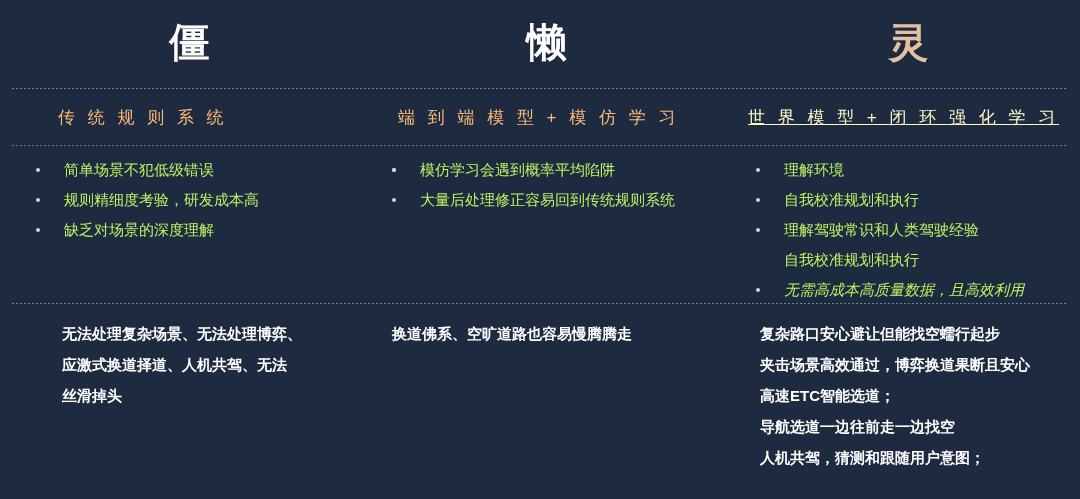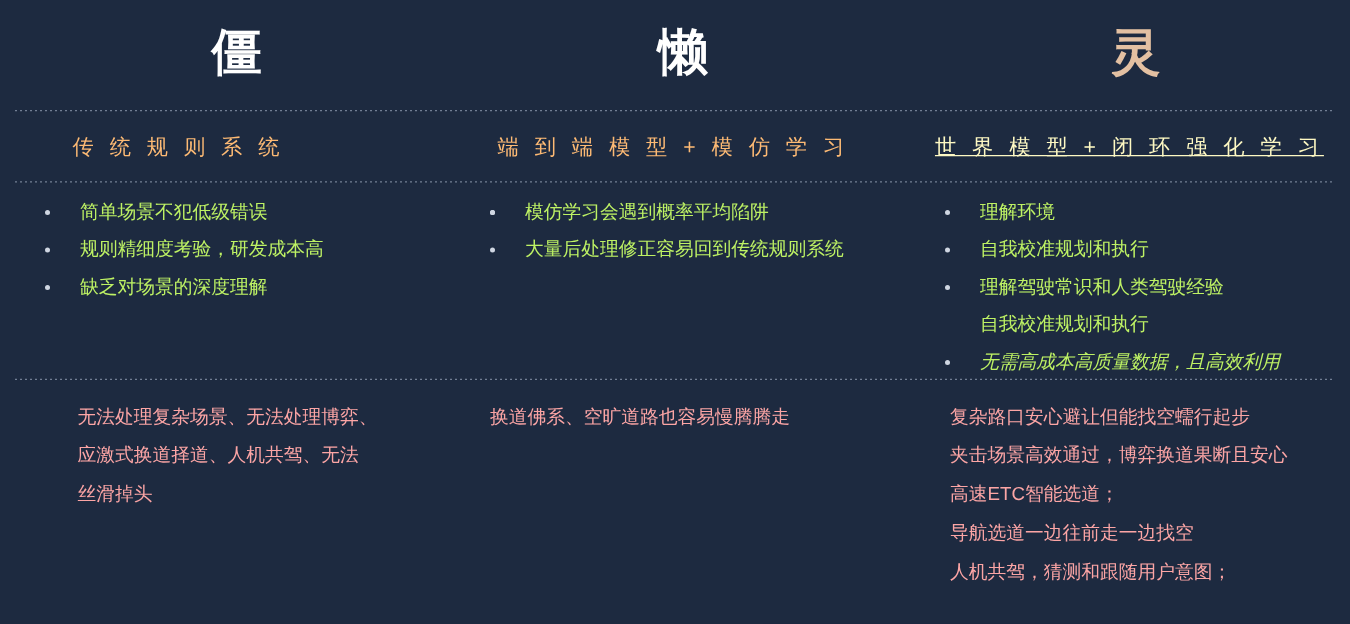--- a/index.html
+++ b/index.html
@@ -111,22 +111,23 @@
   .col.c2 ul.bullets li { padding-left: 46px; }
   .col.c2 ul.bullets li .dot { left: 18px; }
   .col.c3 ul.bullets li { padding-left: 46px; }
   .col.c3 ul.bullets li .dot { left: 18px; }
 
   
   .row-summary { top: 318px; }
   .summary {
     font-size: 15px;
     line-height: 31px;
-    color: #fca5a5;
+    color: #ffffff;
     white-space: nowrap;
+    font-weight: bold;
   }
   .col.c1 .summary { padding-left: 42px; }
   .col.c2 .summary { padding-left: 18px; }
   .col.c3 .summary { padding-left: 22px; }
   .summary .line { display: block; }
 </style>
 </head>
 <body>
 
 <div class="slide">

